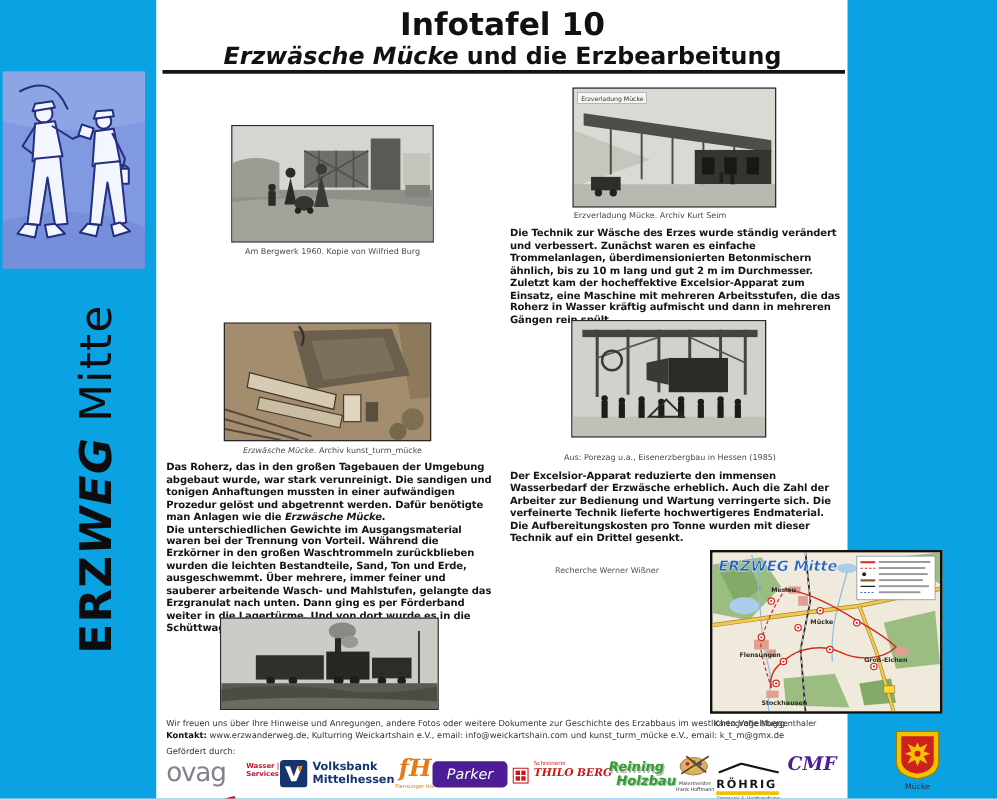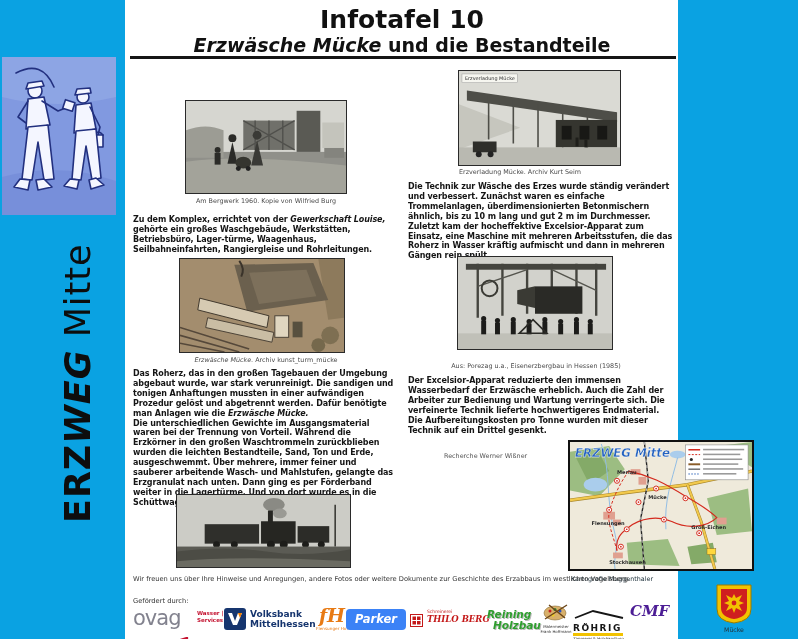--- a/index.html
+++ b/index.html
@@ -36,22 +36,22 @@
   
   .f-small{position:absolute;font-size:6.7px;color:#333;line-height:8.6px;}
   .f-small b{color:#111;}
   
   .logo{position:absolute;}
   .ovag-word{font-size:21px;color:#82828e;font-weight:normal;letter-spacing:-1px;}
   .ovag-sub{font-size:5.5px;color:#c41230;line-height:6.5px;font-weight:bold;}
   .vb-text{font-size:9px;font-weight:bold;color:#16356e;line-height:10px;}
   .fh-mark{font-size:19px;font-weight:bold;font-style:italic;color:#e87a14;font-family:"DejaVu Serif",serif;}
   .fh-sub{font-size:4.2px;color:#e87a14;text-align:center;}
-  .parker{width:60px;height:21px;background:#3b82f6;border-radius:4px;color:#fff;
-          font-size:11.5px;font-weight:bold;font-style:italic;text-align:center;line-height:21px;}
+  .parker{width:60px;height:21px;background:#4c1d95;border-radius:4px;color:#fff;
+          font-size:11.5px;font-weight:normal;font-style:italic;text-align:center;line-height:21px;}
   .thilo-small{font-size:4.5px;color:#c41818;}
   .thilo-big{font-size:8.5px;font-weight:bold;font-style:italic;color:#c41818;font-family:"DejaVu Serif",serif;}
   .reining{font-size:10.5px;font-weight:bold;color:#2f9e2f;line-height:10.5px;font-style:italic;
            text-shadow:1px 1px 0 #b9b9b9;}
   .maler-sub{font-size:3.9px;color:#333;line-height:4.6px;text-align:center;}
   .roehrig-big{font-size:9px;font-weight:bold;color:#161616;letter-spacing:1.5px;}
   .roehrig-bar{width:50px;height:2.5px;background:#f2c200;}
   .roehrig-sub{font-size:3.9px;color:#333;}
   .cmf{font-size:15px;font-weight:bold;font-style:italic;color:#4c1d95;font-family:"DejaVu Serif",serif;line-height:14px;}
   .uemg{font-size:8px;font-weight:normal;color:#c01818;letter-spacing:0.5px;margin-top:32px;}
@@ -96,21 +96,21 @@
       </g>
     </svg>
   </div>
 
   <div class="vtext">
     <span class="erz">ERZ</span><span class="weg">WEG</span><span class="mitte"> Mitte</span>
   </div>
 
   <div class="title">Infotafel 10</div>
   <div class="subtitle">
-    <span class="it">Erzwäsche Mücke</span><span> und die Bestandteile</span>
+    <span class="it">Erzwäsche Mücke</span><span> und die Erzbearbeitung</span>
   </div>
   <div class="rule"></div>
 
 
   <div class="photo" style="left:185px;top:100px;width:162px;height:94px;">
     <svg viewBox="0 0 162 94" preserveAspectRatio="none">
       <rect width="162" height="94" fill="#d6d6d0"></rect>
       <rect y="52" width="162" height="42" fill="#90908a"></rect>
       <path d="M0,62 Q60,54 162,66 L162,94 L0,94 Z" fill="#a3a39a"></path>
       <path d="M0,30 Q20,22 38,30 L38,58 L0,58 Z" fill="#9c9c94"></path>
@@ -125,23 +125,20 @@
         <path d="M72,40 l-6,26 h12 Z" fill="#3a3a36"></path>
       <circle cx="32" cy="50" r="3" fill="#2b2b28"></circle>
         <rect x="29" y="53" width="6" height="12" fill="#2b2b28"></rect>
       <ellipse cx="58" cy="63" rx="8" ry="6" fill="#35352f"></ellipse>
       <circle cx="53" cy="69" r="2.5" fill="#222"></circle>
         <circle cx="63" cy="69" r="2.5" fill="#222"></circle>
     </svg>
   </div>
   <div class="cap" style="left:133px;top:197px;width:266px;text-align:center;">Am Bergwerk 1960. Kopie von Wilfried Burg</div>
 
-  <div class="bodytext" style="left:133px;top:215px;width:263px;">
-    <span>Zu dem Komplex, errichtet von der </span><span class="it">Gewerkschaft Louise,</span><span> gehörte ein großes Waschgebäude, Werkstätten, Betriebsbüro, Lager-türme, Waagenhaus, Seilbahneinfahrten, Rangiergleise und Rohrleitungen.</span>
-  </div>
 
   <div class="photo" style="left:179px;top:258px;width:166px;height:95px;">
     <svg viewBox="0 0 166 95" preserveAspectRatio="none">
       <rect width="166" height="95" fill="#a38d6e"></rect>
       <path d="M140,0 L166,0 L166,60 L150,62 Z" fill="#8d7a5c"></path>
       <path d="M55,6 L135,4 L150,42 L68,54 Z" fill="#6b604e"></path>
       <path d="M70,14 L128,11 L138,38 L80,46 Z" fill="#7d705b"></path>
       <path d="M20,40 L90,58 L88,70 L18,52 Z" fill="#d6cab2" stroke="#3f372c" stroke-width="1"></path>
       <path d="M28,60 L95,75 L93,85 L26,70 Z" fill="#c9bda4" stroke="#4a4136" stroke-width="1"></path>
       <rect x="96" y="58" width="14" height="22" fill="#e0d6c0" stroke="#4a4136" stroke-width="1"></rect>
@@ -320,20 +317,23 @@
           <rect x="136" y="27" width="41" height="1.6"></rect>
             <rect x="136" y="32" width="34" height="1.6"></rect>
         </g>
       </g>
       <text x="5" y="15" font-size="12" font-weight="bold" font-style="italic" fill="#2563c0" stroke="#ffffff" stroke-width="0.3">ERZWEG Mitte</text>
     </svg>
   </div>
   <div class="cap" style="left:571px;top:575px;color:#20333d;">Kartografie Muggenthaler</div>
 
   <div class="f-small" style="left:133px;top:575px;width:545px;">Wir freuen uns über Ihre Hinweise und Anregungen, andere Fotos oder weitere Dokumente zur Geschichte des Erzabbaus im westlichen Vogelsberg.</div>
+  <div class="f-small" style="left:133px;top:584px;width:545px;">
+    <b>Kontakt:</b><span> www.erzwanderweg.de, Kulturring Weickartshain e.V., email: info@weickartshain.com und kunst_turm_mücke e.V., email: k_t_m@gmx.de</span>
+  </div>
   <div class="f-small" style="left:133px;top:597px;">Gefördert durch:</div>
 
   <div class="logo" style="left:133px;top:606px;">
     <div class="ovag-word">ovag</div>
     <svg width="58" height="8" viewBox="0 0 58 8" style="margin-top:-6px;">
       <path d="M2,6 Q28,10 54,1" stroke="#c41230" stroke-width="2.4" fill="none" stroke-linecap="round"></path>
     </svg>
   </div>
   <div class="logo ovag-sub" style="left:197px;top:610px;">
     <div>Wasser |</div>

